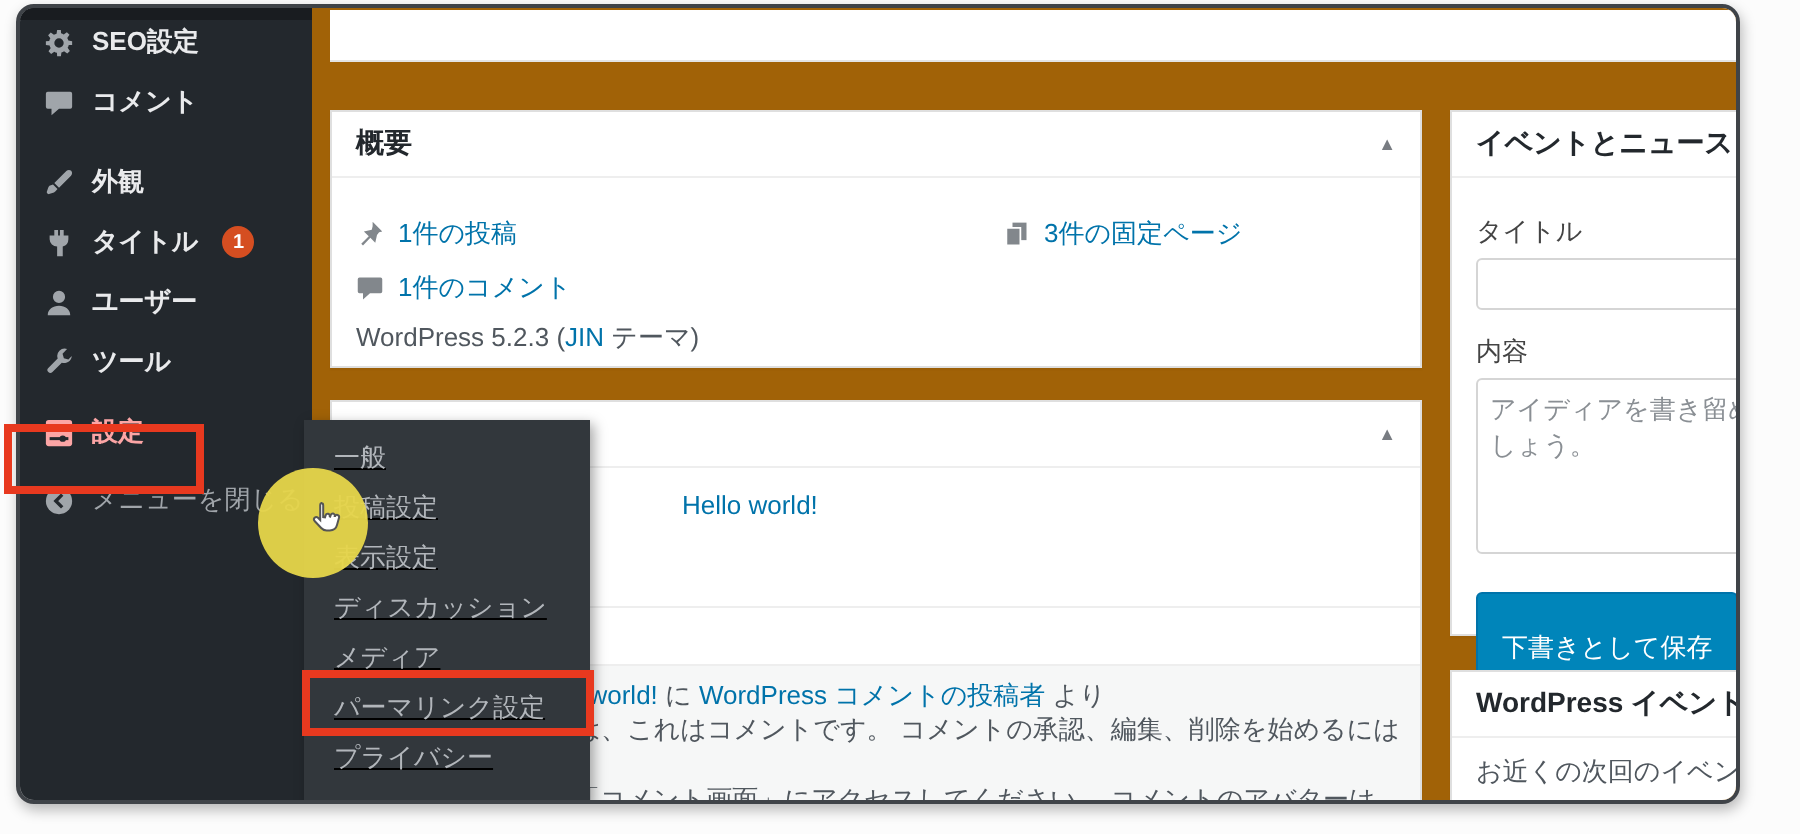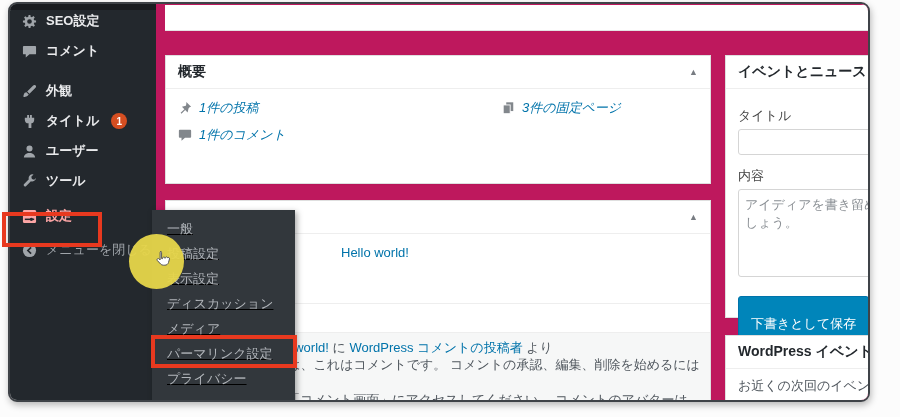--- a/index.html
+++ b/index.html
@@ -26,38 +26,38 @@
            justify-content:center; margin-left:3px; }
 
   
   .submenu { position:absolute; left:142px; top:206px; width:143px; height:187px;
              background:#32373c; padding-top:6px; z-index:5;
              box-shadow:2px 2px 6px rgba(0,0,0,.35);text-decoration:underline; }
   .smi { height:25px; line-height:25px; padding-left:15px; font-size:13px;
          color:#b2b6bb; font-weight:500; cursor:pointer; white-space:nowrap; }
 
   
-  .main { position:absolute; left:146px; right:0; top:0; bottom:0; background:#be185d; }
+  .main { position:absolute; left:146px; right:0; top:0; bottom:0; background:#a16207; }
   .welcome-strip { position:absolute; left:9px; top:1px; right:0; height:25px;
                    background:#fff; border-bottom:1px solid #e3e3e3; }
 
   .panel { position:absolute; background:#fff; border:1px solid #dfdfdf;
            box-shadow:0 1px 1px rgba(0,0,0,.04); box-sizing:border-box; }
   .p-head { height:32px; display:flex; align-items:center; justify-content:space-between;
             padding:0 12px; border-bottom:1px solid #eee; font-size:14px; font-weight:700;
             color:#23282d; white-space:nowrap; }
   .toggle { color:#787c82; font-size:9px; cursor:pointer; }
 
   .p-glance   { left:9px;   top:51px;  width:546px; height:129px; }
   .p-activity { left:9px;   top:196px; width:546px; height:201px; }
   .p-draft    { left:569px; top:51px;  width:200px; height:263px; }
   .p-events   { left:569px; top:331px; width:200px; height:70px; }
 
   .g-body { padding:10px 12px; font-size:13px; }
-  .g-row  { position:relative; height:27px; display:flex; align-items:flex-start;font-style:italic; }
+  .g-row  { position:relative; height:27px; display:flex; align-items:flex-end; }
   .g-item { display:flex; align-items:center; gap:7px; }
   .g-item2{ position:absolute; left:323px; display:flex; align-items:center; gap:7px; }
   .g-ic   { color:#82878c; display:flex; }
   a.lnk   { color:#0073aa; text-decoration:none; cursor:pointer; }
   .version{ margin-top:7px; color:#50575e; }
 
   .a-hello { position:absolute; left:175px; top:44px; font-size:13px; }
   .a-div   { position:absolute; left:0; right:0; top:102px; border-top:1px solid #eee; }
   .a-comments { position:absolute; left:0; right:0; top:131px; bottom:0;
                 background:#f6f7f7; border-top:1px solid #eee; }
@@ -214,20 +214,23 @@
           <div class="g-row">
             <span class="g-item">
               <span class="g-ic">
                 <svg width="14" height="14" viewBox="0 0 16 16">
                     <path fill="currentColor" d="M2 2h12a1 1 0 0 1 1 1v7a1 1 0 0 1-1 1H8l-4 3.5V11H2a1 1 0 0 1-1-1V3a1 1 0 0 1 1-1z"></path>
                   </svg>
               </span>
               <a class="lnk">1件のコメント</a>
             </span>
           </div>
+          <div class="version">
+            <span>WordPress 5.2.3 (</span><a class="lnk">JIN</a><span> テーマ)</span>
+          </div>
         </div>
       </div>
 
       <div class="panel p-activity">
         <div class="p-head">
           <span></span>
           <span class="toggle">▲</span>
         </div>
         <a class="lnk a-hello">Hello world!</a>
         <div class="a-div"></div>

